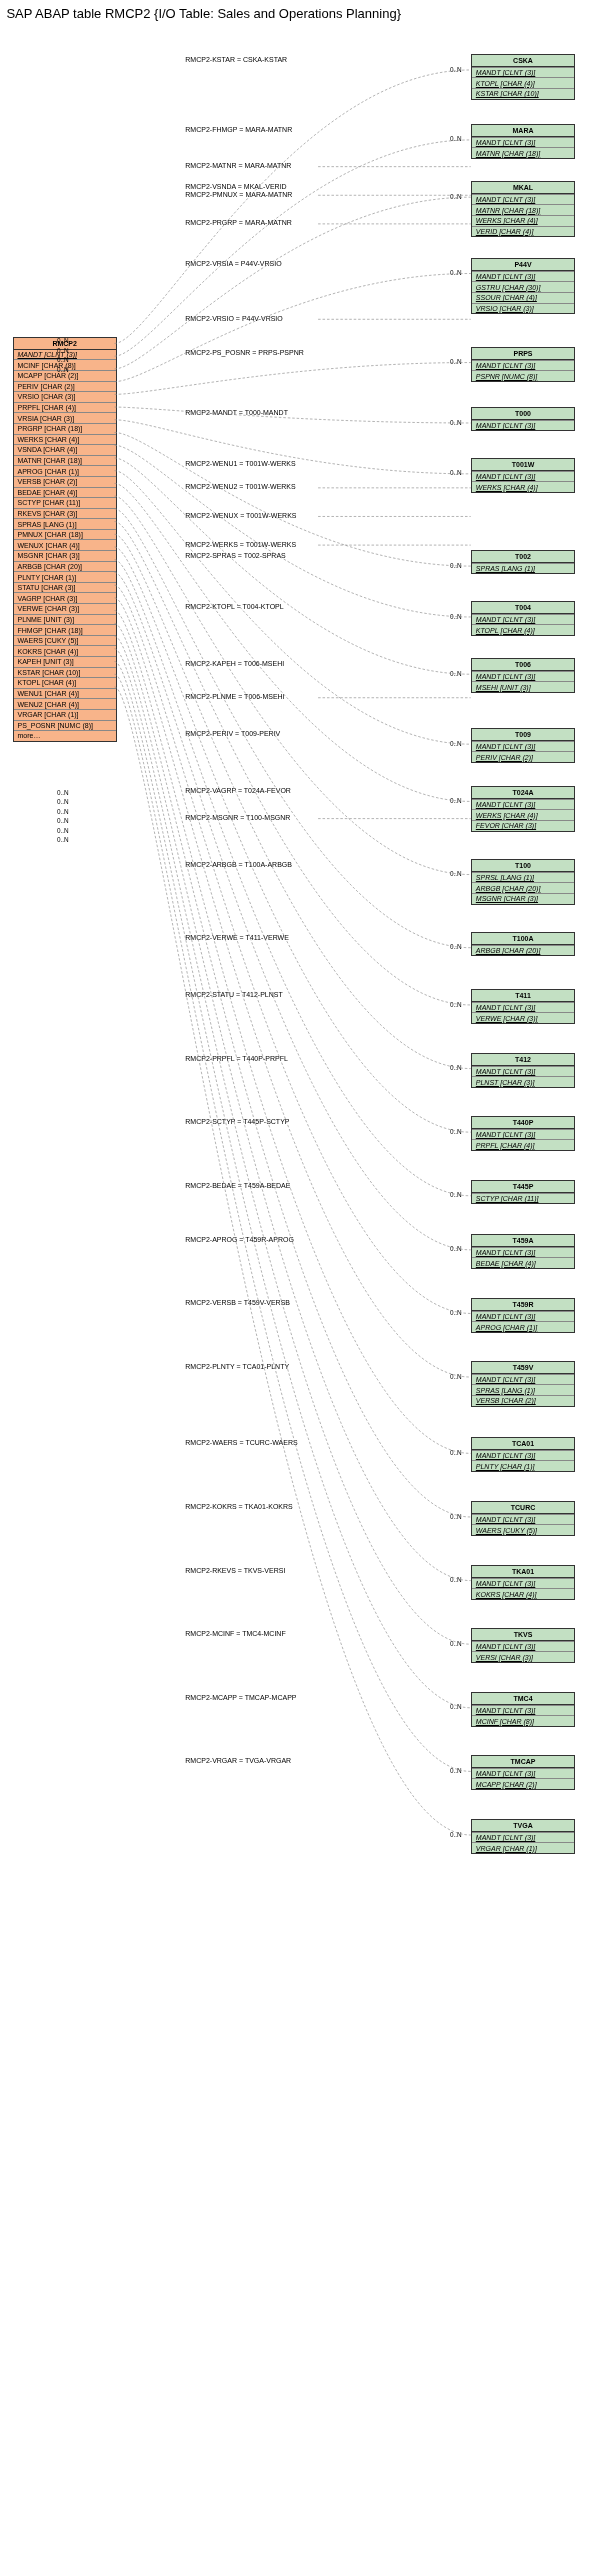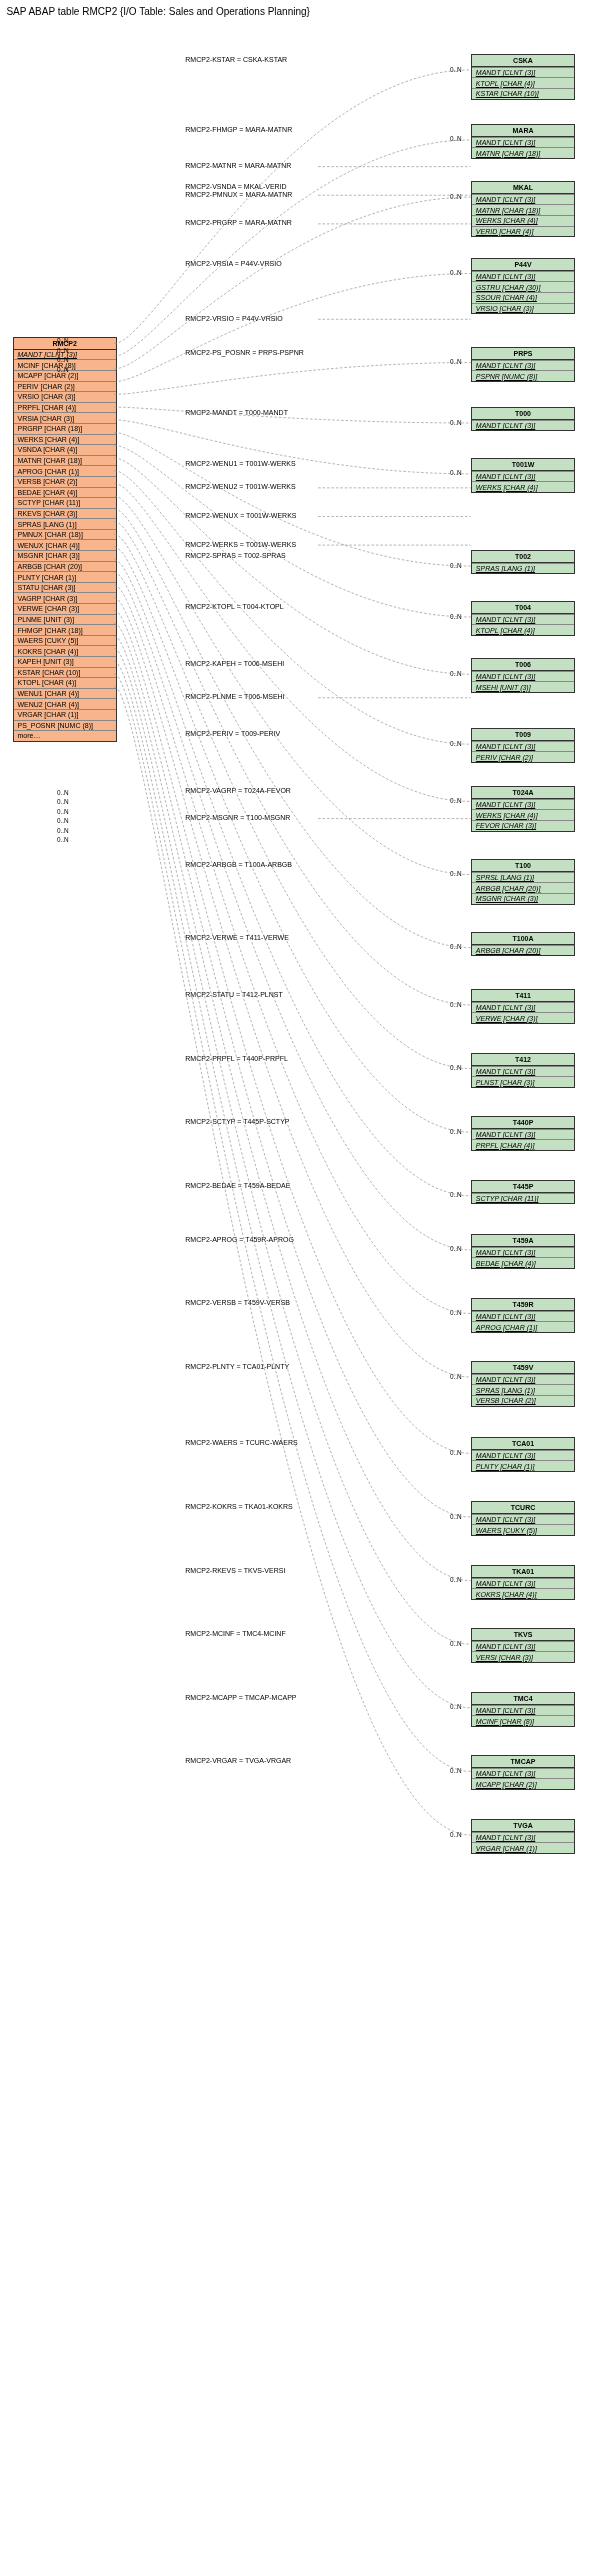--- a/index.html
+++ b/index.html
@@ -6,21 +6,21 @@
     font-family: Arial, Helvetica, sans-serif;
     font-size: 7px;
     background: #ffffff;
     margin: 0;
     padding: 6.4px;
     width: 598px;
     position: relative;
     height: 2576px;
   }
   .title {
-    font-size: 10px;
+    font-size: 13px;
     margin-bottom: 5px;
   }
   .entity {
     position: absolute;
     border: 0.6px solid #333;
     background: #ffffff;
   }
   .entity .hdr {
     font-weight: bold;
     text-align: center;

